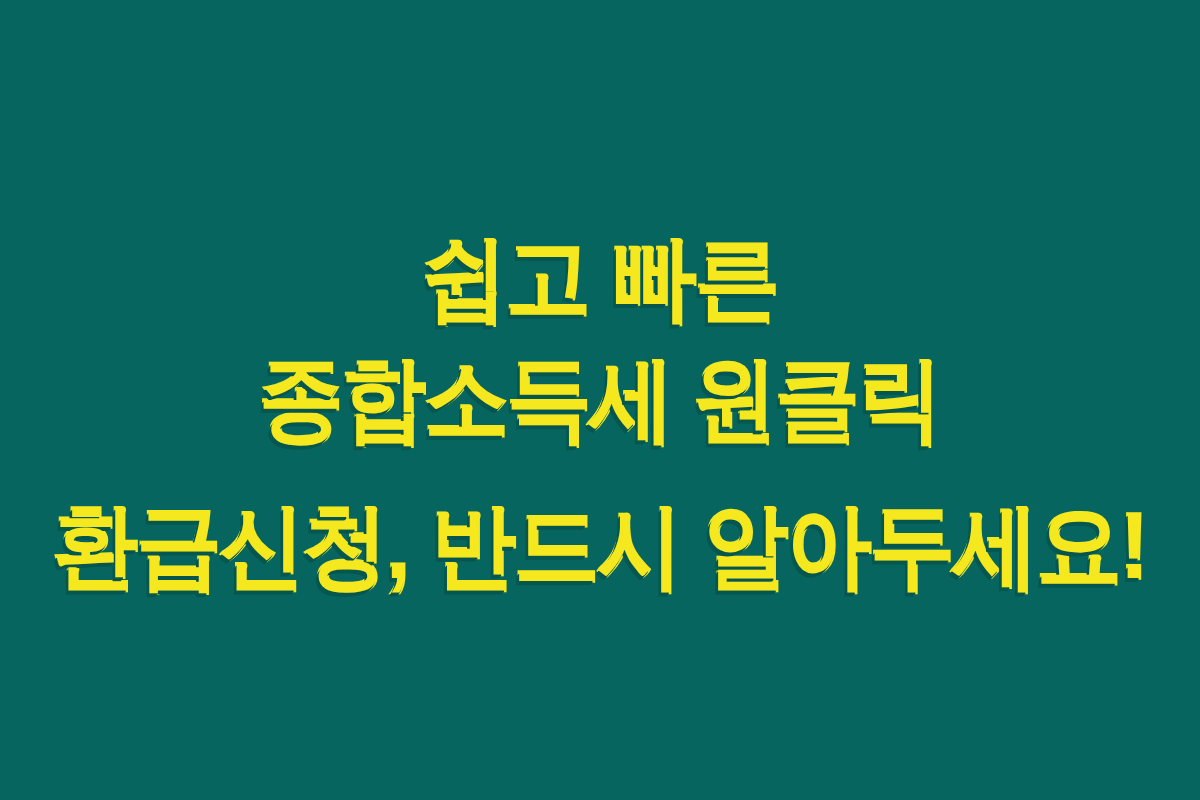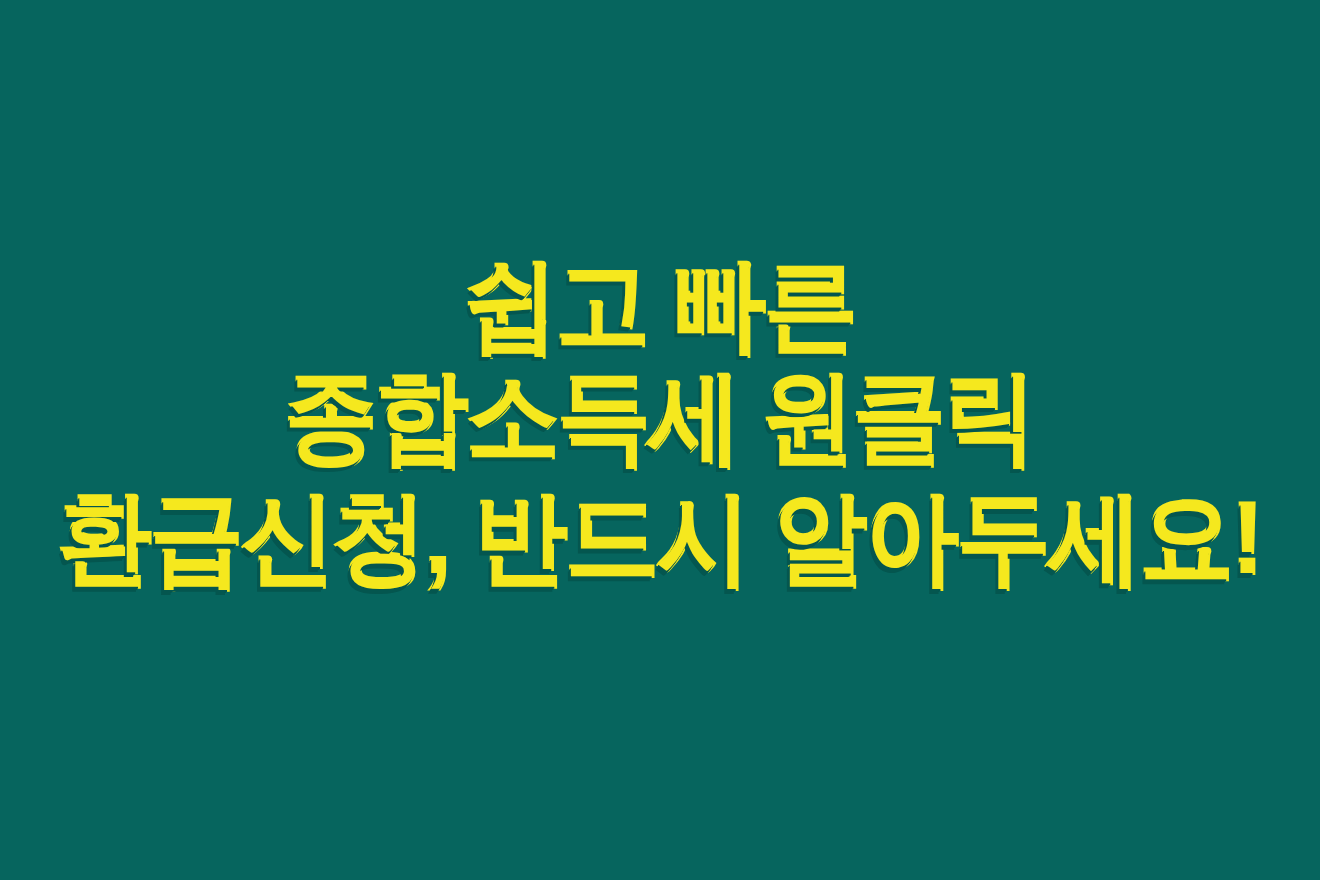--- a/index.html
+++ b/index.html
@@ -54,21 +54,21 @@
 
   
   .headline-line .ink {
     display: inline-block;
     -webkit-text-stroke-width: 3.5px;
     paint-order: stroke fill;
   }
 
   .line-1 {
     font-size: 92px;
-    margin-bottom: 10px;
+    margin-bottom: 30px;
   }
 
   .line-2 {
     font-size: 92px;
     margin-bottom: 18px;
   }
 
   .line-3 {
     font-size: 92px;
     margin-bottom: 0;
@@ -87,18 +87,18 @@
   <div class="headline-block">
 
     <div class="headline-line line-1" style="color: rgb(245, 232, 30); text-shadow: rgb(4, 86, 79) -3px 4px 0px, rgb(4, 86, 79) -2px 3px 0px, rgb(4, 86, 79) -1px 2px 0px;">
       <span class="ink" style="-webkit-text-stroke-color: rgb(245, 232, 30); transform: scaleX(0.9174);">쉽고 빠른</span>
     </div>
 
     <div class="headline-line line-2" style="color: rgb(245, 232, 30); text-shadow: rgb(4, 86, 79) -3px 4px 0px, rgb(4, 86, 79) -2px 3px 0px, rgb(4, 86, 79) -1px 2px 0px; font-family: Liberation Serif, serif;">
       <span class="ink" style="-webkit-text-stroke-color: rgb(245, 232, 30); transform: scaleX(0.91);">종합소득세 원클릭</span>
     </div>
 
-    <div class="headline-line line-3" style="color: rgb(245, 232, 30); text-shadow: rgb(4, 86, 79) -3px 4px 0px, rgb(4, 86, 79) -2px 3px 0px, rgb(4, 86, 79) -1px 2px 0px;">
+    <div class="headline-line line-3" style="color: rgb(245, 232, 30); text-shadow: rgb(4, 86, 79) -3px 4px 0px, rgb(4, 86, 79) -2px 3px 0px, rgb(4, 86, 79) -1px 2px 0px; margin-top: 36px;">
       <span class="ink" style="-webkit-text-stroke-color: rgb(245, 232, 30); transform: scaleX(0.9165);">환급신청, 반드시 알아두세요!</span>
     </div>
 
   </div>
 </div>
 
 </body></html>

